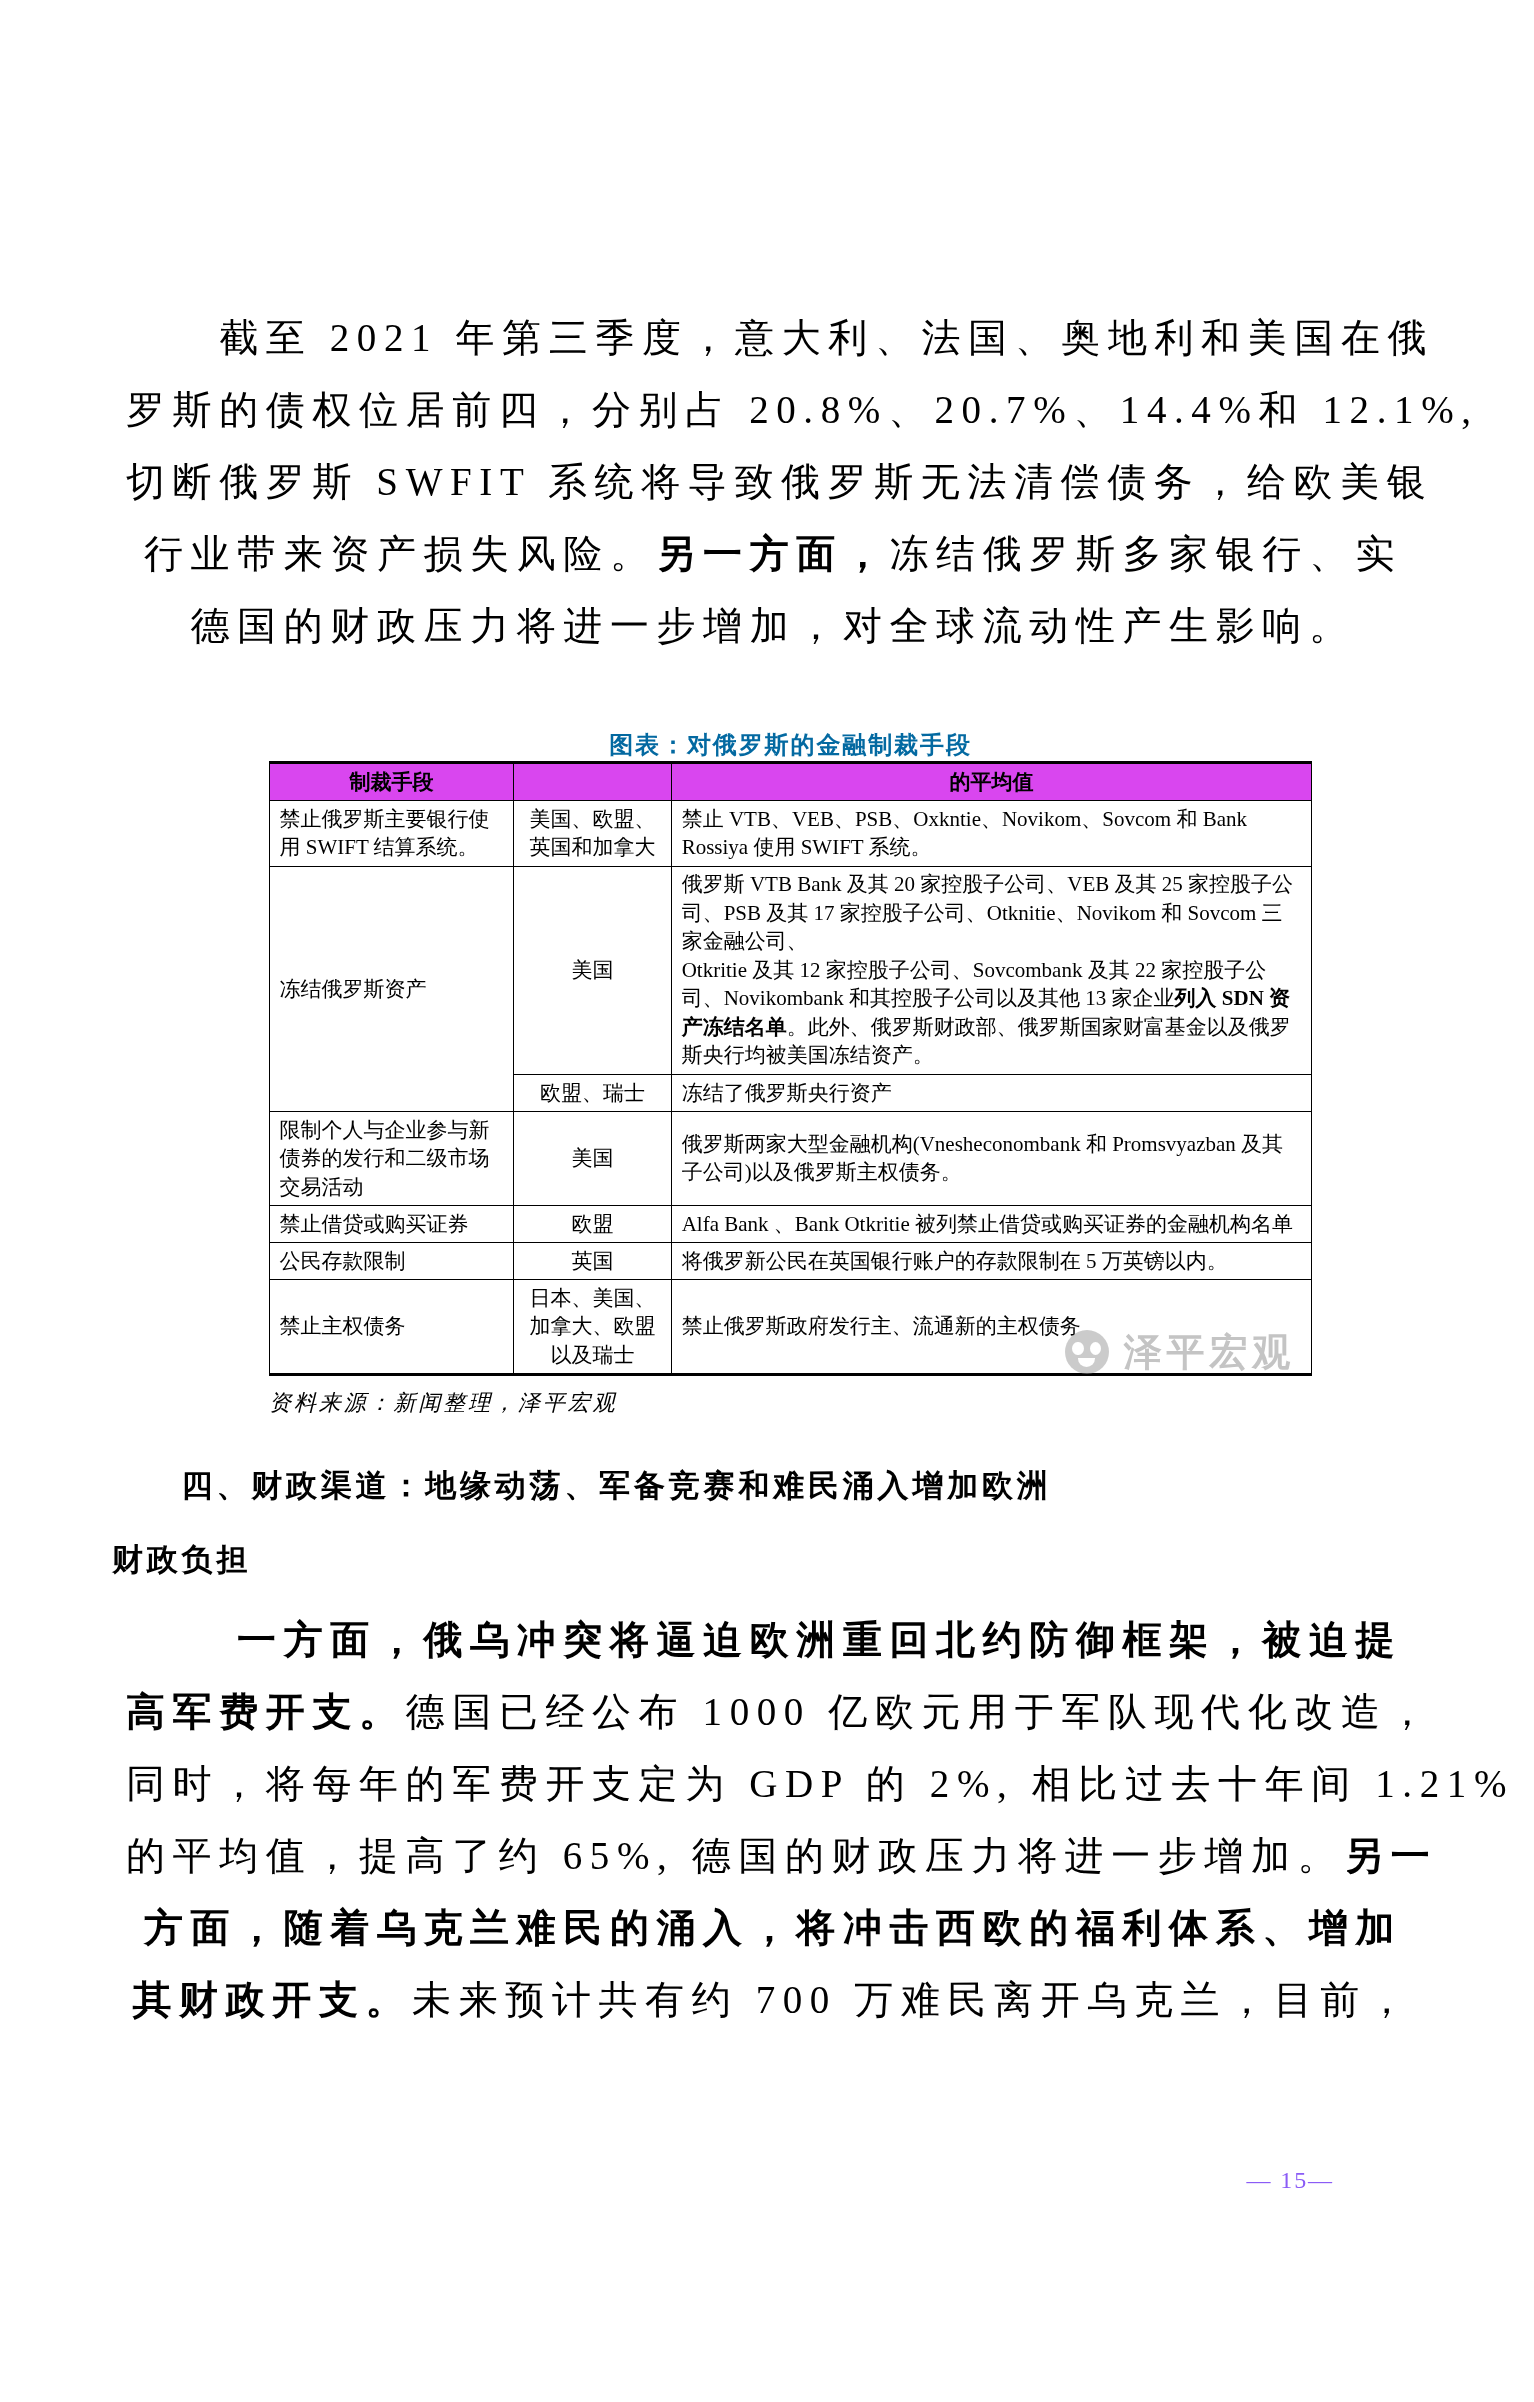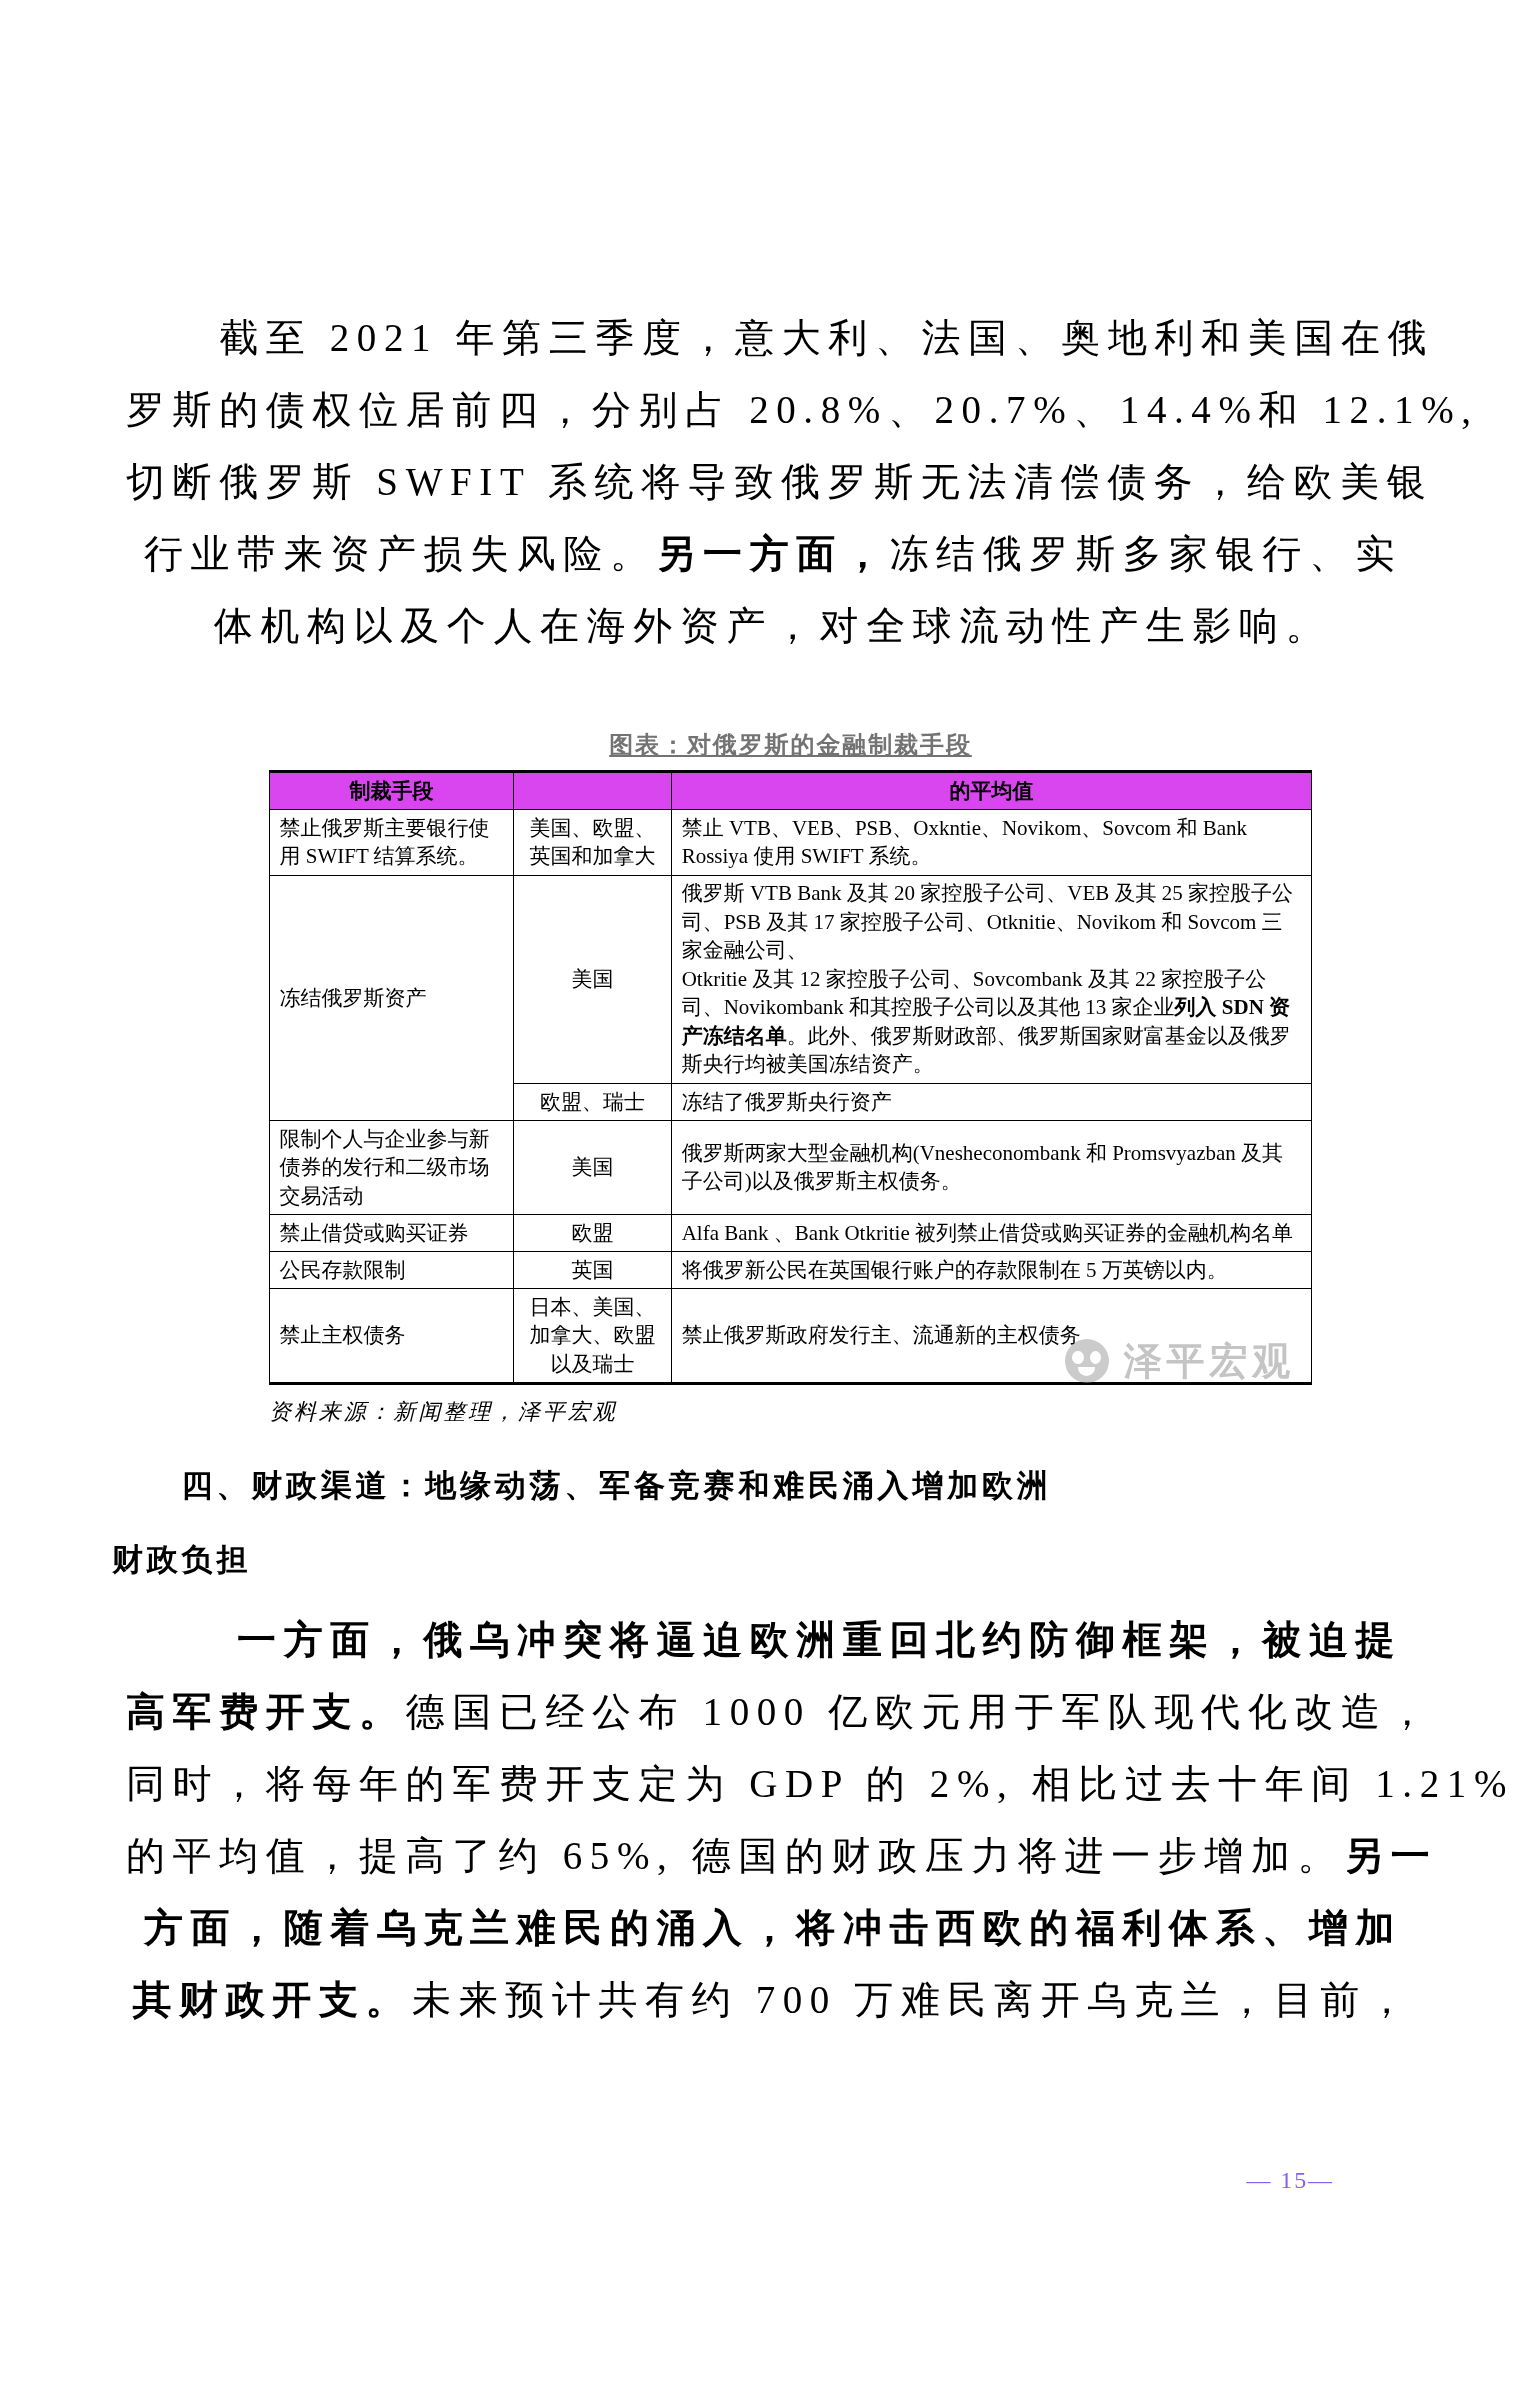--- a/index.html
+++ b/index.html
@@ -21,21 +21,21 @@
   .para2{top:1604px;}
   .b{font-weight:700;}
   .heading{
     position:absolute;left:112px;top:1449px;width:1313px;
     font-size:31px;line-height:74px;letter-spacing:3.8px;
     font-weight:700;white-space:pre;margin:0;
   }
   .figure{position:absolute;left:269px;top:729px;width:1043px;}
   .fig-title{
     text-align:center;font-size:24px;font-weight:700;
-    letter-spacing:1.9px;margin-bottom:9px;color:#737373;text-decoration:underline;
+    letter-spacing:1.9px;margin-bottom:0;color:#0369a1;
   }
   table.sanc{
     border-collapse:collapse;width:100%;
     font-size:21px;line-height:28.5px;
   }
   table.sanc th,table.sanc td{
     border:1.4px solid #000;
     padding:3.8px 9.5px;
     vertical-align:middle;
   }
@@ -82,21 +82,21 @@
 </style>
 </head>
 <body>
 
 <div class="page">
 
   <p class="body-para para1"><span>　　截至 2021 年第三季度，意大利、法国、奥地利和美国在俄
 罗斯的债权位居前四，分别占 20.8%、20.7%、14.4%和 12.1%,
 切断俄罗斯 SWFIT 系统将导致俄罗斯无法清偿债务，给欧美银
 行业带来资产损失风险。</span><span class="b">另一方面，</span><span>冻结俄罗斯多家银行、实
-体机构以及个人在海外资产，对全球流动性产生影响。</span></p>
+德国的财政压力将进一步增加，对全球流动性产生影响。</span></p>
 
   <div class="figure">
     <div class="fig-title">图表：对俄罗斯的金融制裁手段</div>
 
     <table class="sanc">
       <tbody>
           <tr>
         <th class="hc c1">制裁手段</th>
         <th class="hc c2"></th>
         <th class="hc c3">的平均值</th>

